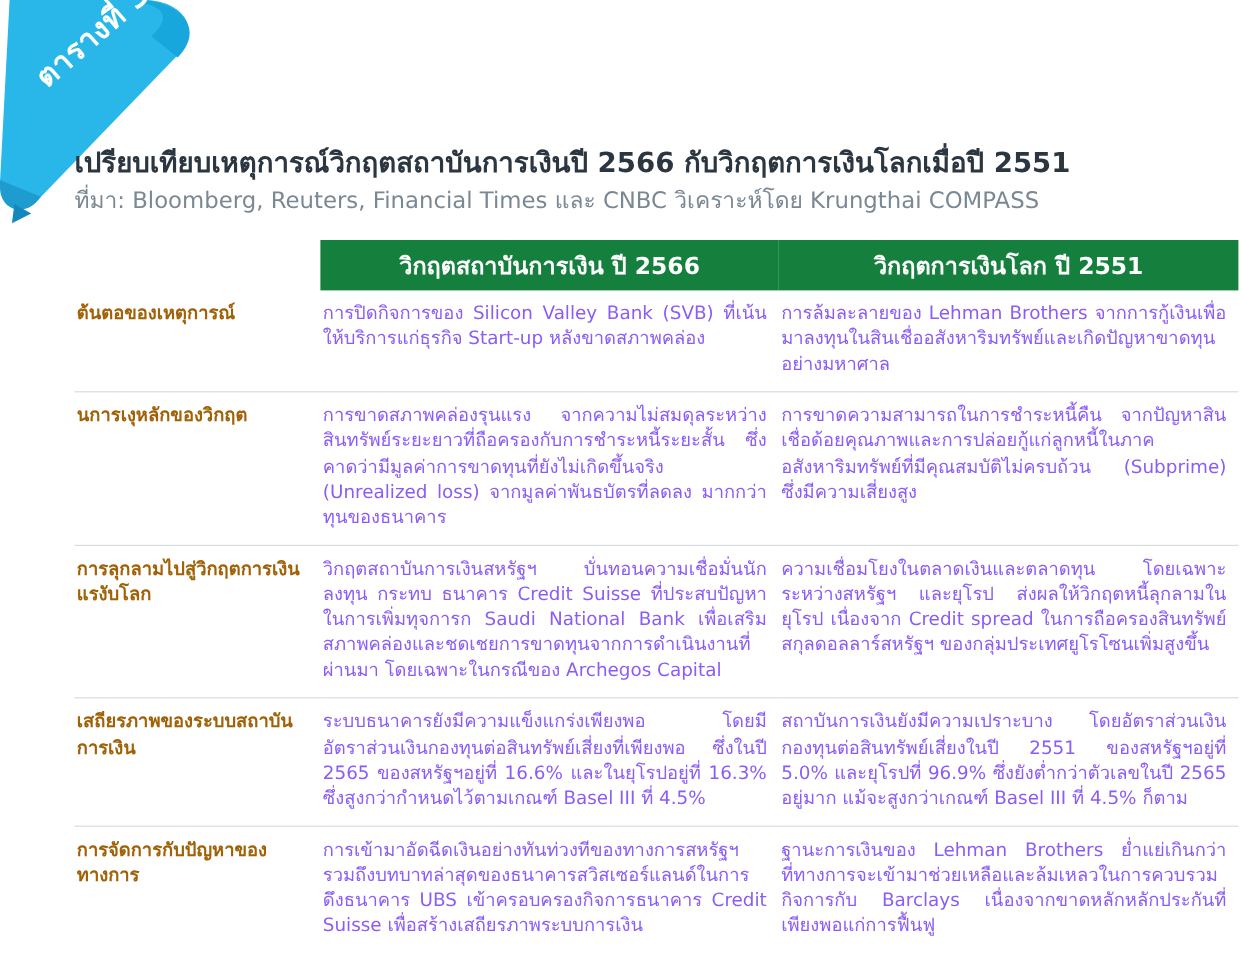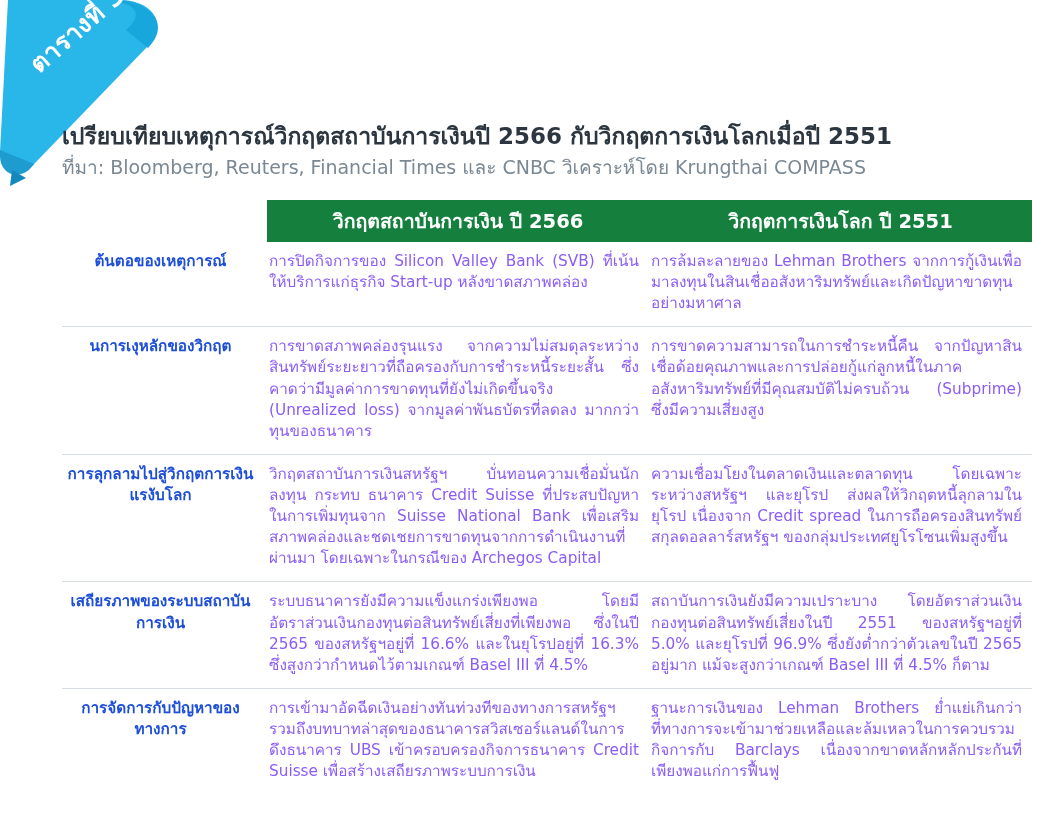--- a/index.html
+++ b/index.html
@@ -94,25 +94,25 @@
     vertical-align: top;
     padding: 9px 10px 12px 2px;
     border-bottom: 1px solid #d7dde2;
     font-size: 15.3px;
     line-height: 1.38;
   }
   #comparison-table tbody tr:last-child td {
     border-bottom: none;
   }
   td.row-label {
-    color: #1d4ed8;
+    color: #a16207;
     font-weight: bold;
     padding-left: 2px;
     padding-right: 14px;
-    text-align: center;
+    text-align: left;
   }
   td.cell-text {
     color: #8b5cf6;
     text-align: justify;
     padding-left: 6px;
     padding-right: 12px;
     margin-top: 27px;
   }
   td.cell-text.col-b {
     padding-left: 10px;
@@ -156,21 +156,21 @@
       <td class="cell-text col-a">การปิดกิจการของ Silicon Valley Bank (SVB) ที่เน้นให้บริการแก่ธุรกิจ Start-up หลังขาดสภาพคล่อง</td>
       <td class="cell-text col-b">การล้มละลายของ Lehman Brothers จากการกู้เงินเพื่อมาลงทุนในสินเชื่ออสังหาริมทรัพย์และเกิดปัญหาขาดทุนอย่างมหาศาล</td>
     </tr>
     <tr>
       <td class="row-label">นการเงุหลักของวิกฤต</td>
       <td class="cell-text col-a">การขาดสภาพคล่องรุนแรง จากความไม่สมดุลระหว่างสินทรัพย์ระยะยาวที่ถือครองกับการชำระหนี้ระยะสั้น ซึ่งคาดว่ามีมูลค่าการขาดทุนที่ยังไม่เกิดขึ้นจริง (Unrealized loss) จากมูลค่าพันธบัตรที่ลดลง มากกว่าทุนของธนาคาร</td>
       <td class="cell-text col-b">การขาดความสามารถในการชำระหนี้คืน จากปัญหาสินเชื่อด้อยคุณภาพและการปล่อยกู้แก่ลูกหนี้ในภาคอสังหาริมทรัพย์ที่มีคุณสมบัติไม่ครบถ้วน (Subprime) ซึ่งมีความเสี่ยงสูง</td>
     </tr>
     <tr>
       <td class="row-label">การลุกลามไปสู่วิกฤตการเงินแรงับโลก</td>
-      <td class="cell-text col-a">วิกฤตสถาบันการเงินสหรัฐฯ บั่นทอนความเชื่อมั่นนักลงทุน กระทบ ธนาคาร Credit Suisse ที่ประสบปัญหาในการเพิ่มทุนจาก Suisse  National Bank เพื่อเสริมสภาพคล่องและชดเชยการขาดทุนจากการดำเนินงานที่ผ่านมา โดยเฉพาะในกรณีของ Archegos Capital</td>
+      <td class="cell-text col-a">วิกฤตสถาบันการเงินสหรัฐฯ บั่นทอนความเชื่อมั่นนักลงทุน กระทบ ธนาคาร Credit Suisse ที่ประสบปัญหาในการเพิ่มทุจการก Saudi  National Bank เพื่อเสริมสภาพคล่องและชดเชยการขาดทุนจากการดำเนินงานที่ผ่านมา โดยเฉพาะในกรณีของ Archegos Capital</td>
       <td class="cell-text col-b">ความเชื่อมโยงในตลาดเงินและตลาดทุน โดยเฉพาะระหว่างสหรัฐฯ และยุโรป ส่งผลให้วิกฤตหนี้ลุกลามในยุโรป เนื่องจาก Credit spread ในการถือครองสินทรัพย์สกุลดอลลาร์สหรัฐฯ ของกลุ่มประเทศยูโรโซนเพิ่มสูงขึ้น</td>
     </tr>
     <tr>
       <td class="row-label">เสถียรภาพของระบบสถาบันการเงิน</td>
       <td class="cell-text col-a">ระบบธนาคารยังมีความแข็งแกร่งเพียงพอ โดยมีอัตราส่วนเงินกองทุนต่อสินทรัพย์เสี่ยงที่เพียงพอ ซึ่งในปี 2565 ของสหรัฐฯอยู่ที่ 16.6% และในยุโรปอยู่ที่ 16.3% ซึ่งสูงกว่ากำหนดไว้ตามเกณฑ์ Basel III ที่ 4.5%</td>
       <td class="cell-text col-b">สถาบันการเงินยังมีความเปราะบาง โดยอัตราส่วนเงินกองทุนต่อสินทรัพย์เสี่ยงในปี 2551 ของสหรัฐฯอยู่ที่ 5.0% และยุโรปที่ 96.9% ซึ่งยังต่ำกว่าตัวเลขในปี 2565 อยู่มาก แม้จะสูงกว่าเกณฑ์ Basel III ที่ 4.5% ก็ตาม</td>
     </tr>
     <tr>
       <td class="row-label">การจัดการกับปัญหาของทางการ</td>
       <td class="cell-text col-a">การเข้ามาอัดฉีดเงินอย่างทันท่วงทีของทางการสหรัฐฯ รวมถึงบทบาทล่าสุดของธนาคารสวิสเซอร์แลนด์ในการดึงธนาคาร UBS เข้าครอบครองกิจการธนาคาร Credit Suisse เพื่อสร้างเสถียรภาพระบบการเงิน</td>

